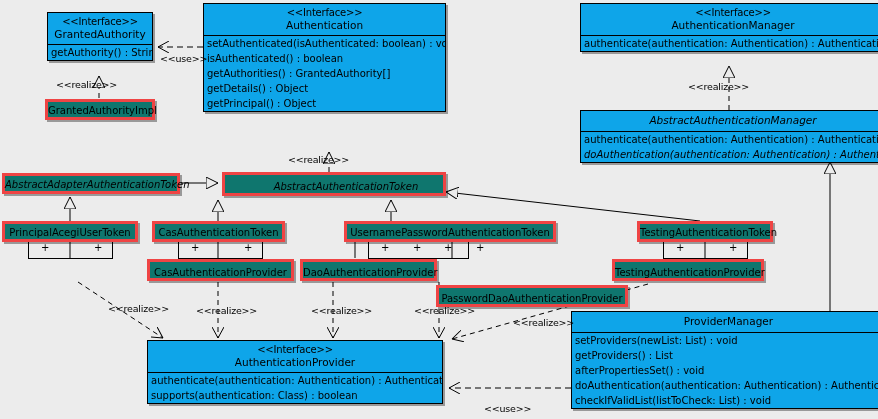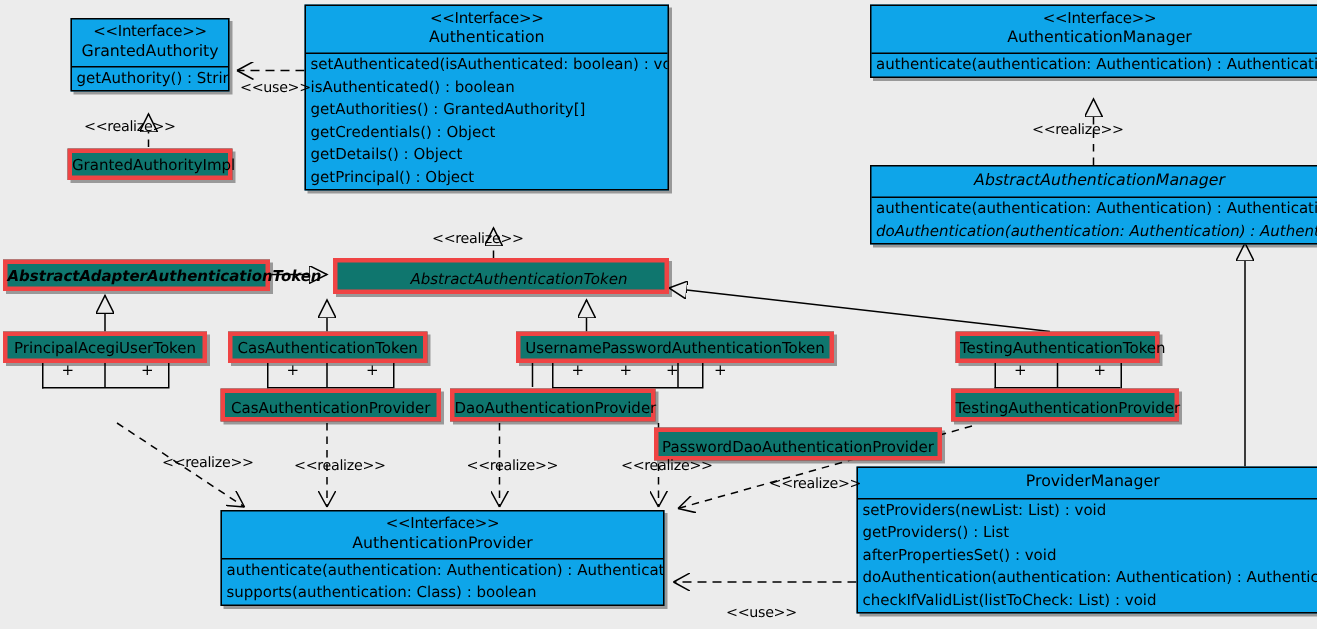--- a/index.html
+++ b/index.html
@@ -204,21 +204,20 @@
 
   <div class="uml-box" style="left:203px; top:3px; width:243px;">
     <div class="uml-head">
       <span class="stereo">&lt;&lt;Interface&gt;&gt;</span>
       <span class="cname">Authentication</span>
     </div>
     <div class="uml-members">
       <div class="member">setAuthenticated(isAuthenticated: boolean) : void</div>
       <div class="member">isAuthenticated() : boolean</div>
       <div class="member">getAuthorities() : GrantedAuthority[]</div>
-      <div class="member">getCredentials() : Object</div>
       <div class="member">getDetails() : Object</div>
       <div class="member">getPrincipal() : Object</div>
     </div>
   </div>
 
   <div class="uml-box" style="left:580px; top:3px; width:306px;">
     <div class="uml-head">
       <span class="stereo">&lt;&lt;Interface&gt;&gt;</span>
       <span class="cname">AuthenticationManager</span>
     </div>
@@ -230,40 +229,40 @@
   <div class="uml-box" style="left:580px; top:110px; width:306px;">
     <div class="uml-head" style="padding-top:3px;padding-bottom:4px;">
       <span class="cname abstract">AbstractAuthenticationManager</span>
     </div>
     <div class="uml-members">
       <div class="member">authenticate(authentication: Authentication) : Authentication</div>
       <div class="member abstract">doAuthentication(authentication: Authentication) : Authentication</div>
     </div>
   </div>
 
-  <div class="uml-simple abstract" style="left:2px; top:173px; width:178px; height:21px;font-weight:bold;">AbstractAdapterAuthenticationToken</div>
+  <div class="uml-simple abstract" style="left:2px; top:173px; width:178px; height:21px;">AbstractAdapterAuthenticationToken</div>
 
   <div class="uml-simple abstract" style="left:222px; top:172px; width:224px; height:24px; line-height:23px;padding-left:24px;">AbstractAuthenticationToken</div>
 
   <div class="uml-simple" style="left:2px; top:221px; width:136px; height:21px;">PrincipalAcegiUserToken</div>
 
   <div class="uml-simple" style="left:152px; top:221px; width:133px; height:21px;">CasAuthenticationToken</div>
 
   <div class="uml-simple" style="left:344px; top:221px; width:212px; height:21px;">UsernamePasswordAuthenticationToken</div>
 
   <div class="uml-simple" style="left:637px; top:221px; width:136px; height:21px;">TestingAuthenticationToken</div>
 
 
   <div class="uml-simple" style="left:147px; top:259px; width:147px; height:22px; line-height:21px;">CasAuthenticationProvider</div>
 
   <div class="uml-simple" style="left:300px; top:259px; width:137px; height:22px; line-height:21px;">DaoAuthenticationProvider</div>
 
   <div class="uml-simple" style="left:436px; top:259px; width:192px; height:22px; line-height:21px;margin-top:26px;">PasswordDaoAuthenticationProvider</div>
 
-  <div class="uml-simple" style="left:634px; top:259px; width:152px; height:22px; line-height:21px;">TestingAuthenticationProvider</div>
+  <div class="uml-simple" style="left:612px; top:259px; width:152px; height:22px; line-height:21px;">TestingAuthenticationProvider</div>
 
   <div class="uml-box" style="left:147px; top:340px; width:296px;">
     <div class="uml-head">
       <span class="stereo">&lt;&lt;Interface&gt;&gt;</span>
       <span class="cname">AuthenticationProvider</span>
     </div>
     <div class="uml-members">
       <div class="member">authenticate(authentication: Authentication) : Authentication</div>
       <div class="member">supports(authentication: Class) : boolean</div>
     </div>

